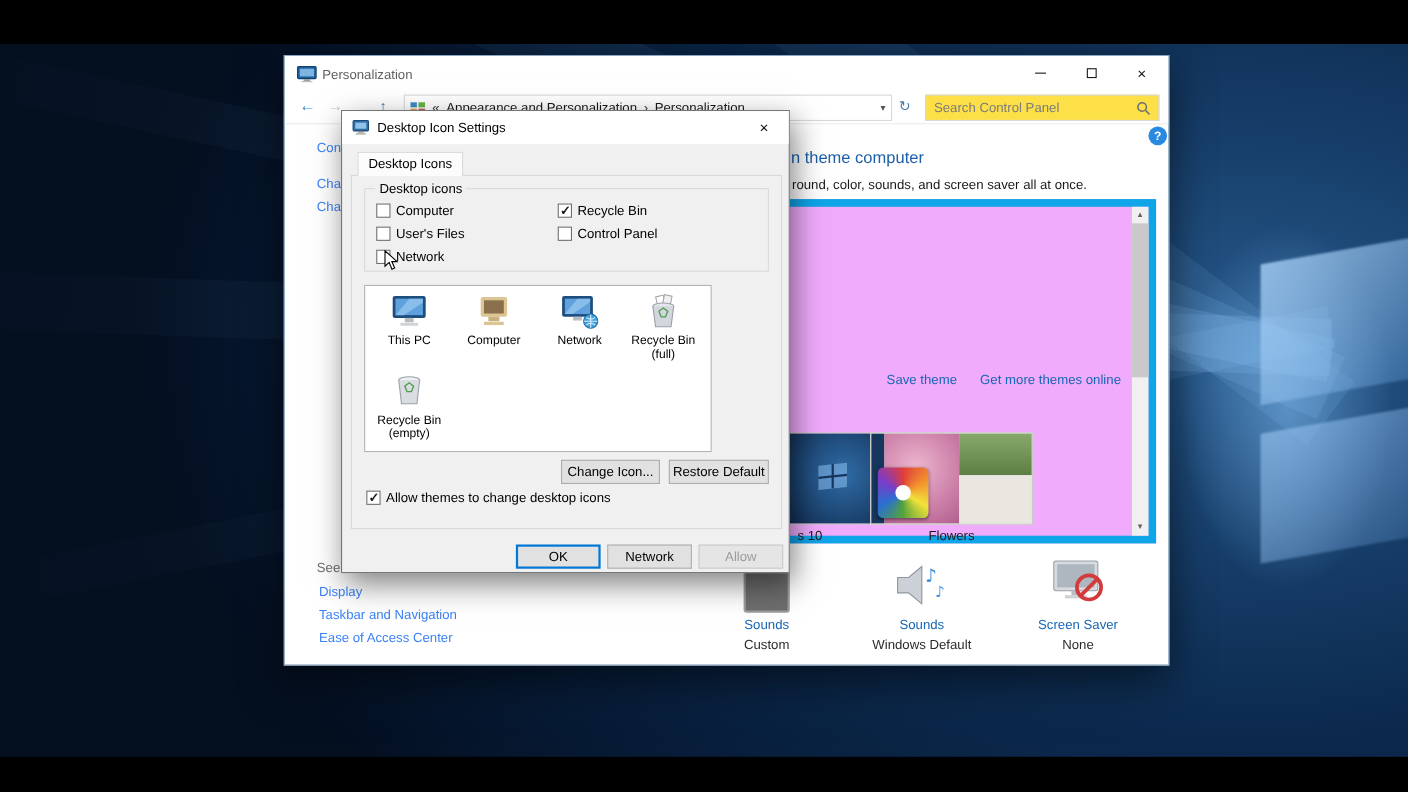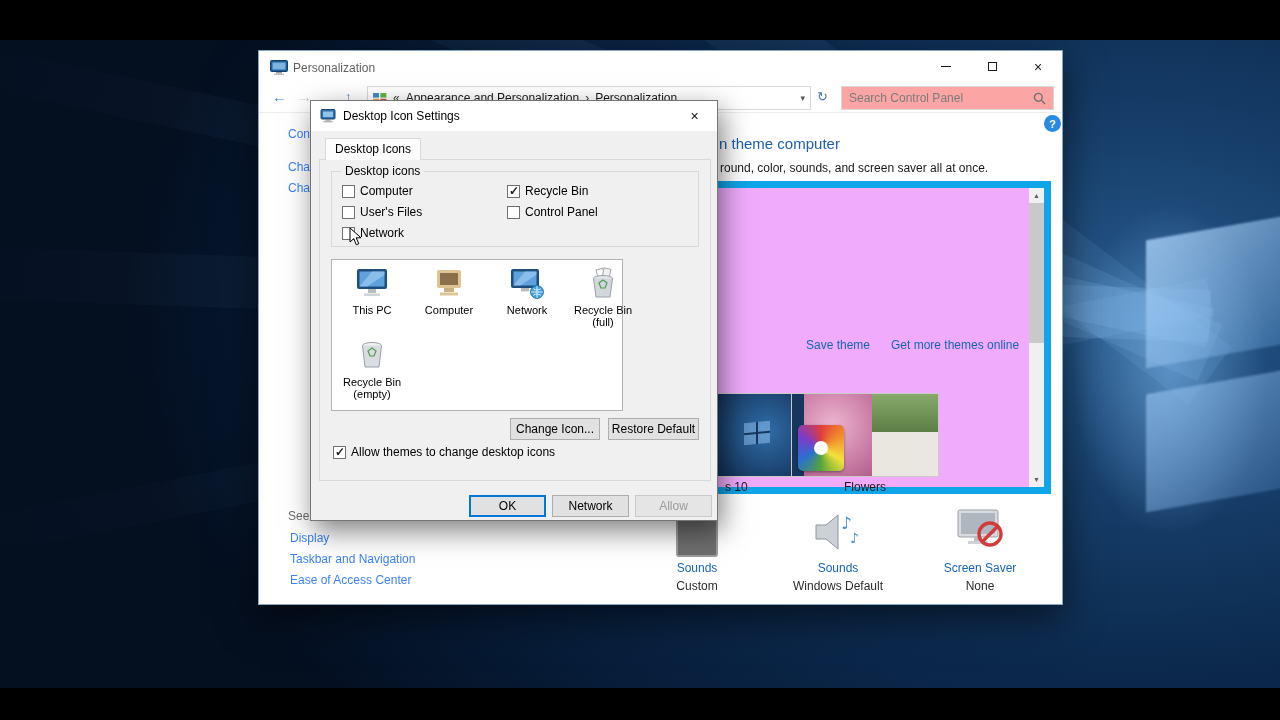--- a/index.html
+++ b/index.html
@@ -39,21 +39,21 @@
   .nav{position:absolute;line-height:1;cursor:default}
   .nav.back{left:13px;top:6px;font-size:15px;color:#3f8ac9}
   .nav.fwd{left:38px;top:6px;font-size:15px;color:#c4ced7}
   .nav.up{left:86px;top:7px;font-size:13px;color:#4979ab}
   .addressbar{position:absolute;left:108px;top:3px;width:444px;height:24px;border:1px solid #d9d9d9;
     display:flex;align-items:center;padding:0 5px;gap:6px;font-size:12px;color:#1a1a1a;background:#fff}
   .crumb{white-space:nowrap;cursor:pointer}
   .crumb-prefix,.crumb-sep{color:#333}
   .crumb-dd{margin-left:auto;color:#555;font-size:9px}
   .nav.refresh{left:558px;top:7px;font-size:13px;color:#4979ab}
-  .searchbox{position:absolute;left:582px;top:3px;width:213px;height:24px;border:1px solid #d9d9d9;background:#fca5a5}
+  .searchbox{position:absolute;left:582px;top:3px;width:213px;height:24px;border:1px solid #d9d9d9;background:#fde047}
   .searchbox input{width:100%;height:100%;border:0;outline:0;padding:0 26px 0 7px;font:12px "Liberation Sans",sans-serif;color:#222;background:transparent}
   .searchbox input::placeholder{color:#7c7c7c}
   .mag{position:absolute;right:7px;top:5px}
   .helpbtn{position:absolute;left:785px;top:64px;width:17px;height:17px;border-radius:50%;background:#2a8ae0;color:#fff;
     font-size:11px;font-weight:bold;display:flex;align-items:center;justify-content:center;cursor:pointer}
 
   .sfrag{position:absolute;font-size:12px;white-space:nowrap;cursor:pointer}
   .sfrag.link{color:#3b82f6}
   .sfrag.gray{color:#6d6d6d;cursor:default}
 
@@ -106,21 +106,21 @@
   .dlg-close{position:absolute;right:0;top:0;width:45px;height:29px;display:flex;align-items:center;justify-content:center;
     font-size:14px;color:#111;cursor:pointer}
   .tab{position:absolute;left:14px;top:37px;height:22px;padding:3px 9px;background:#fcfcfc;border:1px solid #d9d9d9;
     border-bottom:0;font-size:12px;color:#000;z-index:2;white-space:nowrap}
   .tabpanel{position:absolute;left:8px;top:58px;width:392px;height:322px;background:#f0f0f0;border:1px solid #d9d9d9}
   .groupbox{position:absolute;left:20px;top:70px;width:368px;height:76px;border:1px solid #d9d9d9;z-index:3}
   .grouplabel{position:absolute;left:30px;top:63px;background:#f0f0f0;padding:0 4px;font-size:12px;color:#000;z-index:4;white-space:nowrap}
   .chk{position:absolute;display:flex;align-items:center;gap:5px;font-size:12px;color:#000;z-index:4;white-space:nowrap;cursor:default}
   .cbox{width:13px;height:13px;background:#fff;border:1px solid #707070;position:relative;flex:0 0 13px}
   .cbox.checked::after{content:"✓";position:absolute;left:1px;top:-2px;font-size:12px;font-weight:bold;color:#1a1a1a}
-  .preview{position:absolute;left:20px;top:158px;width:292px;height:152px;background:#fff;border:1px solid #b3b3b3;z-index:3}
+  .preview{position:absolute;left:20px;top:158px;width:316px;height:152px;background:#fff;border:1px solid #b3b3b3;z-index:3}
   .pcell{position:absolute;width:76px;text-align:center;font-size:11px;color:#000;line-height:12px}
   .pcell svg{display:block;margin:0 auto 4px}
   .btn{position:absolute;height:22px;background:#e1e1e1;border:1px solid #adadad;font:12px "Liberation Sans",sans-serif;
     color:#000;display:flex;align-items:center;justify-content:center;z-index:4;cursor:pointer}
   .btn.default{border:2px solid #0078d7}
   .btn.disabled{color:#9c9c9c;background:#e5e5e5;border-color:#c9c9c9;cursor:default}
   #btn-change{left:199px;top:317px;width:90px}
   #btn-restore{left:297px;top:317px;width:91px}
   #btn-ok{left:158px;top:394px;width:77px}
   #btn-cancel{left:241px;top:394px;width:77px}

